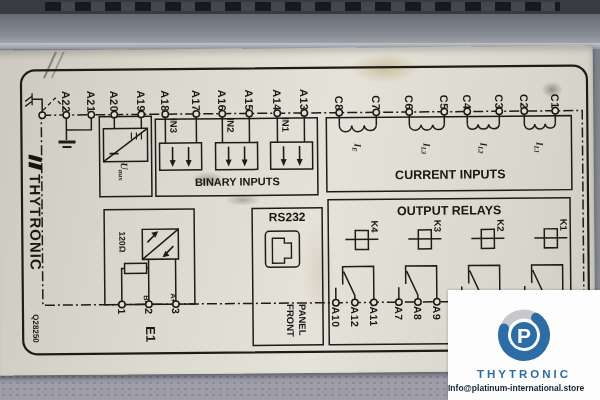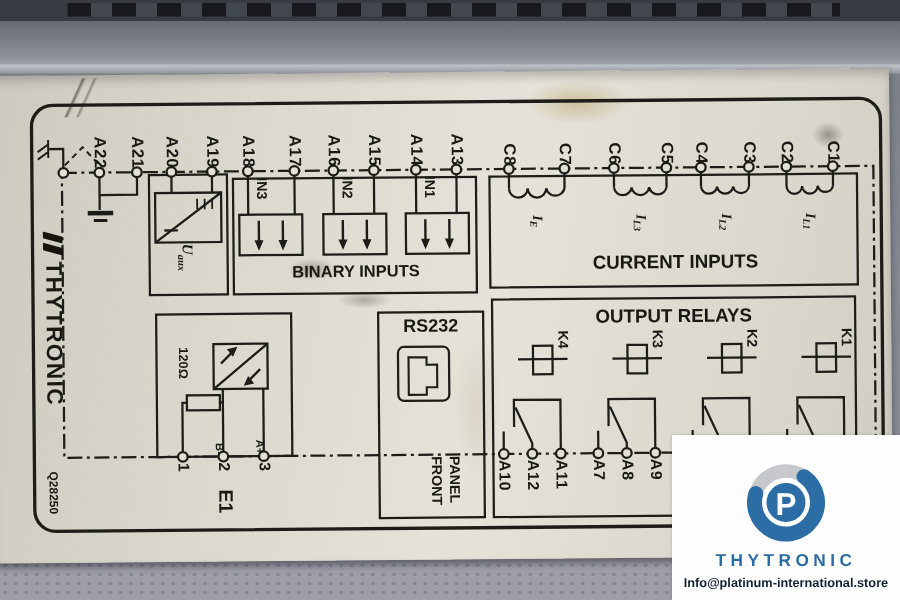--- a/index.html
+++ b/index.html
@@ -40,21 +40,21 @@
   .termtop{top:73px;height:38px;display:block;text-align:end;}
   .termbot{top:307px;height:30px;display:block;text-align:start;font-size:10.5px;}
   .boxtitle{font:700 12px "Liberation Sans",sans-serif;text-align:center;}
   .small-v{font:700 9.5px/12px "Liberation Sans",sans-serif;}
   svg text{font-family:"Liberation Sans",sans-serif;}
   
   #watermark{position:absolute;left:448px;top:290px;width:152px;height:110px;background:#fdfdfd;z-index:20;
              box-shadow:-1px -1px 2px rgba(0,0,0,.15);}
   #wm-brand{position:absolute;left:0;top:78px;width:152px;text-align:center;
             font:700 11.5px "Liberation Sans",sans-serif;letter-spacing:3px;color:#2b6da4;}
-  #wm-email{position:absolute;left:0;top:93px;width:152px;text-align:center;
+  #wm-email{position:absolute;left:0;top:93px;width:152px;text-align:left;
             font:700 8.5px "Liberation Sans",sans-serif;color:#16222f;}
   sub{font-size:70%;}
 </style>
 </head>
 <body>
 
 <div id="photo">
 
   <div class="chassis-top">
     <div class="vents"></div>

